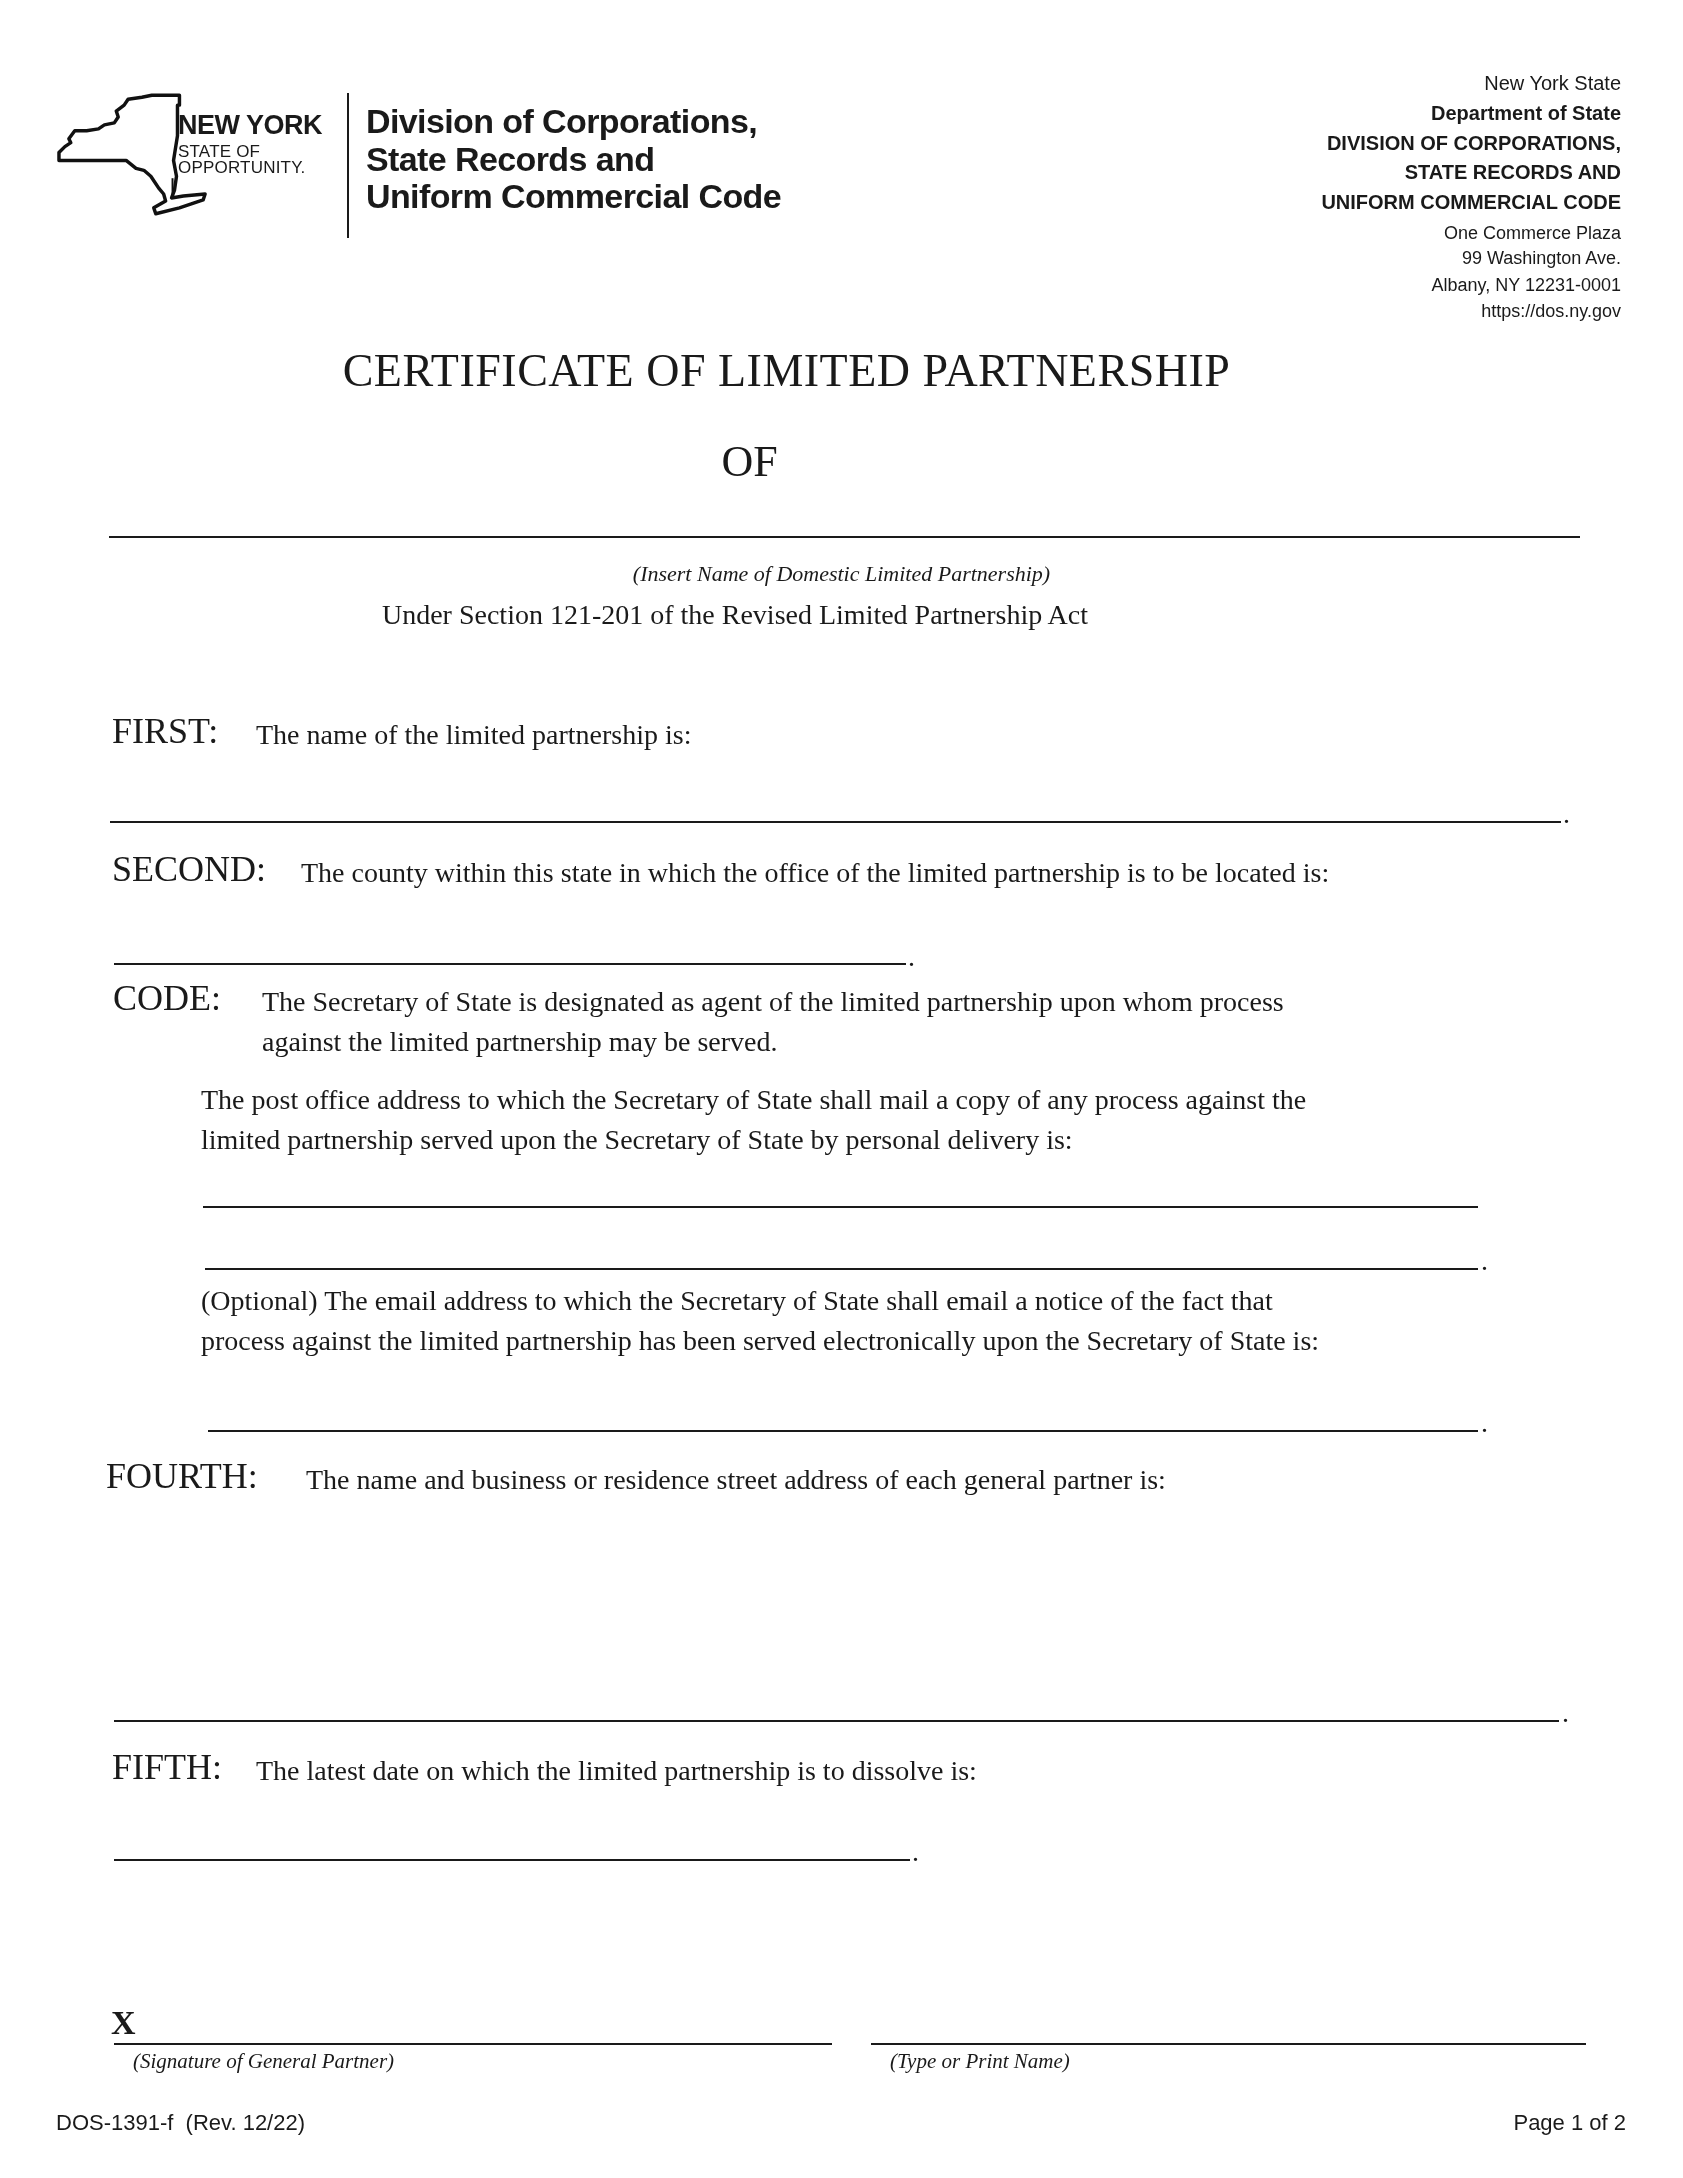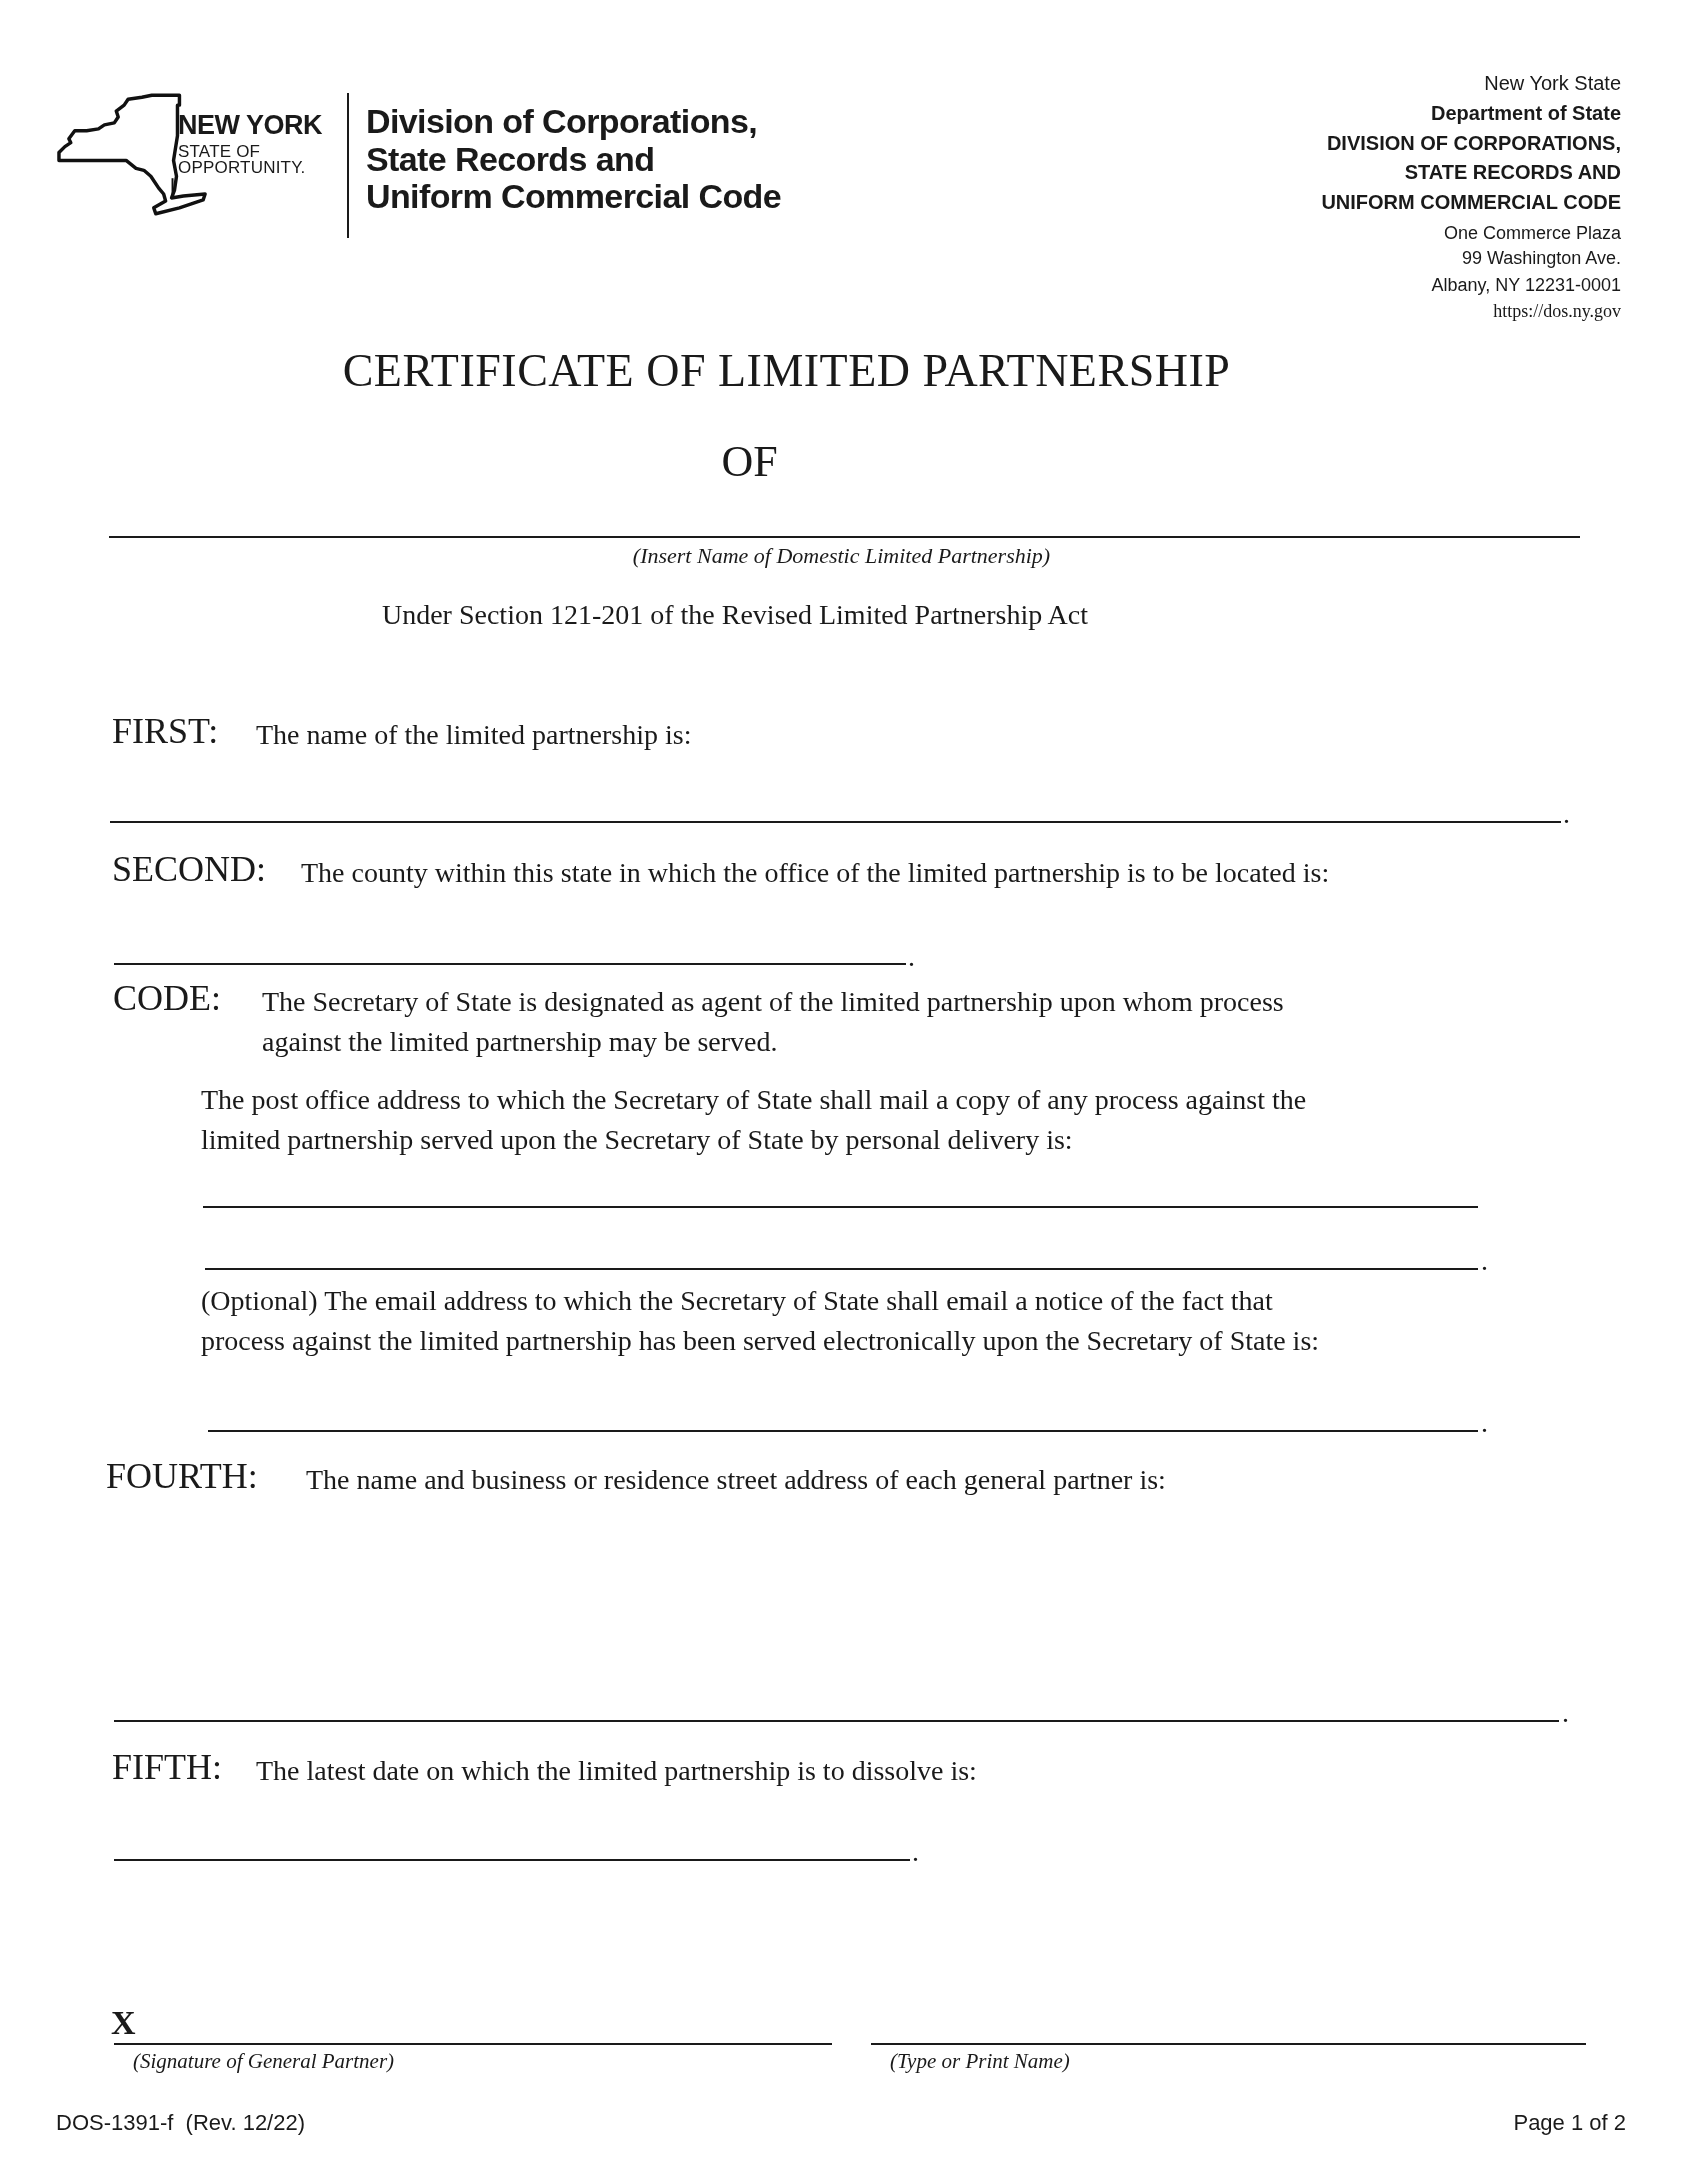--- a/index.html
+++ b/index.html
@@ -23,21 +23,21 @@
     .division.l3 { top: 179px; }
 
     
     .addr { right: 62px; text-align: right; font-size: 20px; line-height: 1; white-space: nowrap; }
     .addr.b { font-weight: 700; }
     .addr.sm { font-size: 18px; }
 
     
     .title { left: 0; width: 1573px; text-align: center; top: 348px; font-size: 46px; line-height: 1; letter-spacing: 0.5px; }
     .of { left: 0; width: 1499px; text-align: center; top: 440px; font-size: 44px; line-height: 1; }
-    .insert-note { left: 0; width: 1683px; text-align: center; top: 545px; font-size: 22px; font-style: italic; line-height: 1; }
+    .insert-note { left: 0; width: 1683px; text-align: center; top: 563px; font-size: 22px; font-style: italic; line-height: 1; }
     .under { left: 0; width: 1470px; text-align: center; top: 601px; font-size: 28px; line-height: 1; }
 
     .label { font-size: 36px; line-height: 1; white-space: nowrap; }
     .body { font-size: 28px; line-height: 1; white-space: nowrap; }
     .sig-x { font-size: 34px; font-weight: 700; line-height: 1; }
     .sig-label { font-size: 21px; font-style: italic; line-height: 1; white-space: nowrap; margin-left: 19px; }
     .footer { font-size: 22px; line-height: 1; white-space: nowrap; }
   </style>
 </head>
 <body>
@@ -57,21 +57,21 @@
 
   <div>
     <div class="abs sans addr" style="top:73px;">New York State</div>
     <div class="abs sans addr b" style="top:103px;">Department of State</div>
     <div class="abs sans addr b" style="top:133px;">DIVISION OF CORPORATIONS,</div>
     <div class="abs sans addr b" style="top:162px;">STATE RECORDS AND</div>
     <div class="abs sans addr b" style="top:192px;">UNIFORM COMMERCIAL CODE</div>
     <div class="abs sans addr sm" style="top:224px;">One Commerce Plaza</div>
     <div class="abs sans addr sm" style="top:249px;">99 Washington Ave.</div>
     <div class="abs sans addr sm" style="top:276px;">Albany, NY 12231-0001</div>
-    <div class="abs sans addr sm" style="top:302px;font-family:Liberation Serif, serif;">https://dos.ny.gov</div>
+    <div class="abs sans addr sm" style="top:302px;">https://dos.ny.gov</div>
   </div>
 </div>
 
 <div class="abs serif title">CERTIFICATE OF LIMITED PARTNERSHIP</div>
 <div class="abs serif of">OF</div>
 <div class="rule" style="left:109px; width:1471px; top:536px;"></div>
 <div class="abs serif insert-note">(Insert Name of Domestic Limited Partnership)</div>
 <div class="abs serif under">Under Section 121-201 of the Revised Limited Partnership Act</div>
 
 <div>

